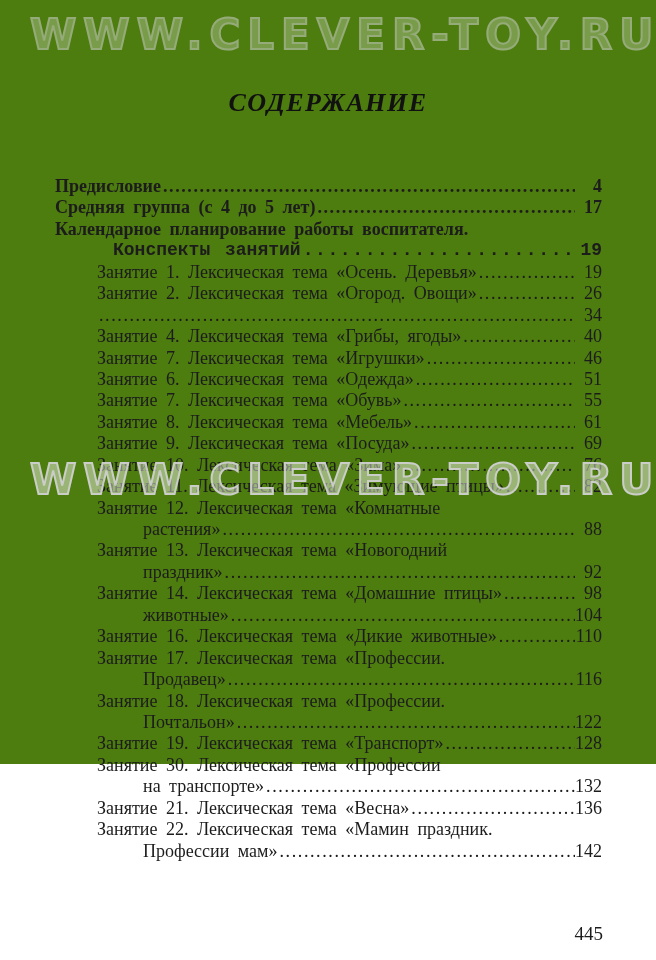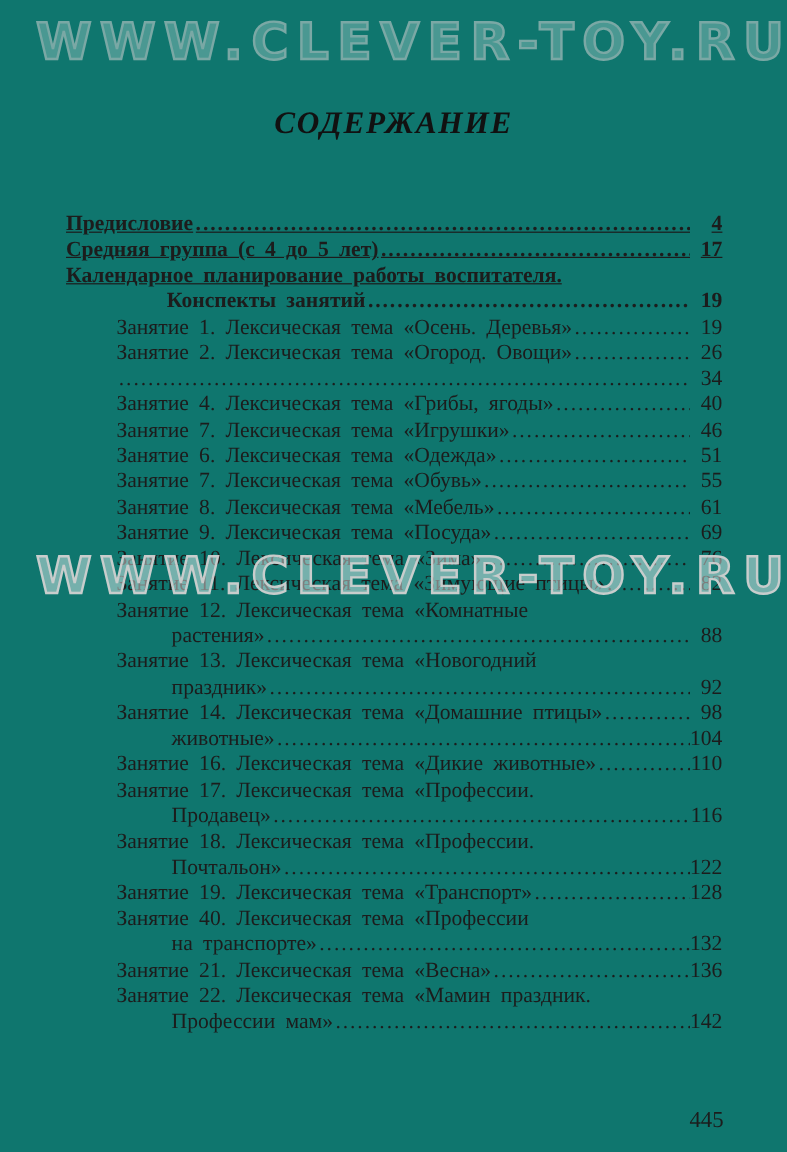--- a/index.html
+++ b/index.html
@@ -5,22 +5,22 @@
   html, body {
     margin: 0; padding: 0;
     width: 656px; height: 960px;
     background: #ffffff;
     overflow: hidden;
     font-family: "Liberation Serif", serif;
     color: #1c1c1c;
   }
   .page {
     position: relative;
-    width: 656px; height: 960px;
-    background: #0f766e;
+    width: 656px; height: 764px;
+    background: #4d7c0f;
   }
   .title {
     margin: 0;
     padding-top: 88px;
     text-align: center;
     font-size: 26px;
     line-height: 30px;
     font-weight: bold;
     font-style: italic;
     letter-spacing: 1.5px;
@@ -34,23 +34,23 @@
     word-spacing: 4px;
   }
   .toc-line {
     display: flex;
     align-items: baseline;
     height: 21.45px;
     line-height: 21.45px;
     white-space: nowrap;
   }
   .toc-line.bold { font-weight: bold; }
-  .ind-0 { margin-left: 0; text-decoration: underline; }
+  .ind-0 { margin-left: 0; }
   .ind-1 { margin-left: 42px; }
-  .ind-2 { margin-left: 84px; }
+  .ind-2 { margin-left: 58px; font-family: Liberation Mono, monospace; }
   .ind-3 { margin-left: 88px; }
   .t { flex: 0 0 auto; }
   .dots {
     flex: 1 1 auto;
     overflow: hidden;
     white-space: nowrap;
     margin-left: 2px;
     min-width: 0;
   }
   .dots::before {
@@ -217,21 +217,21 @@
         <span class="t">Почтальон»</span>
         <span class="dots"></span>
         <span class="pg">122</span>
       </div>
       <div class="toc-line ind-1">
         <span class="t">Занятие 19. Лексическая тема «Транспорт»</span>
         <span class="dots"></span>
         <span class="pg">128</span>
       </div>
       <div class="toc-line ind-1">
-        <span class="t">Занятие 40. Лексическая тема «Профессии</span>
+        <span class="t">Занятие 30. Лексическая тема «Профессии</span>
       </div>
       <div class="toc-line ind-3">
         <span class="t">на транспорте»</span>
         <span class="dots"></span>
         <span class="pg">132</span>
       </div>
       <div class="toc-line ind-1">
         <span class="t">Занятие 21. Лексическая тема «Весна»</span>
         <span class="dots"></span>
         <span class="pg">136</span>

